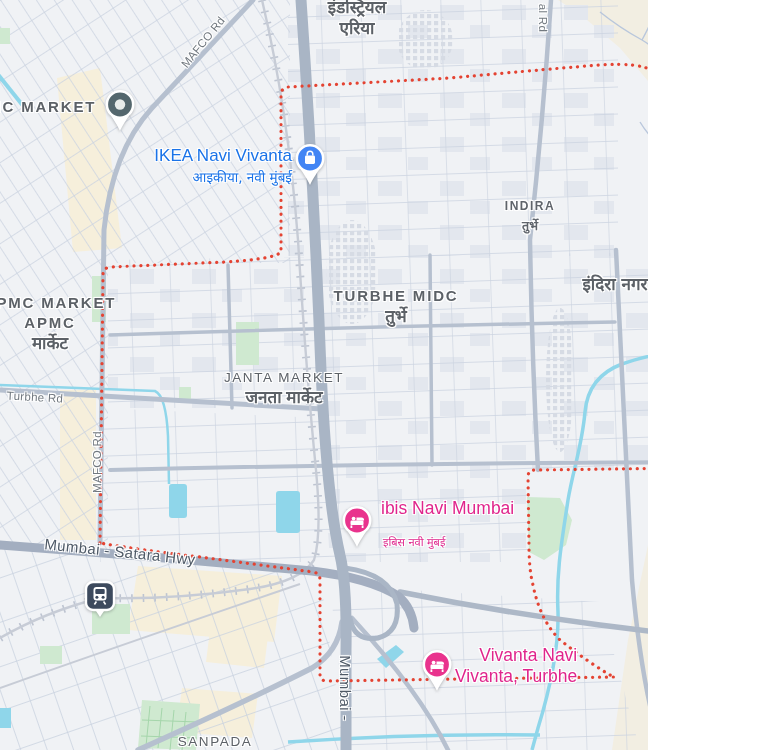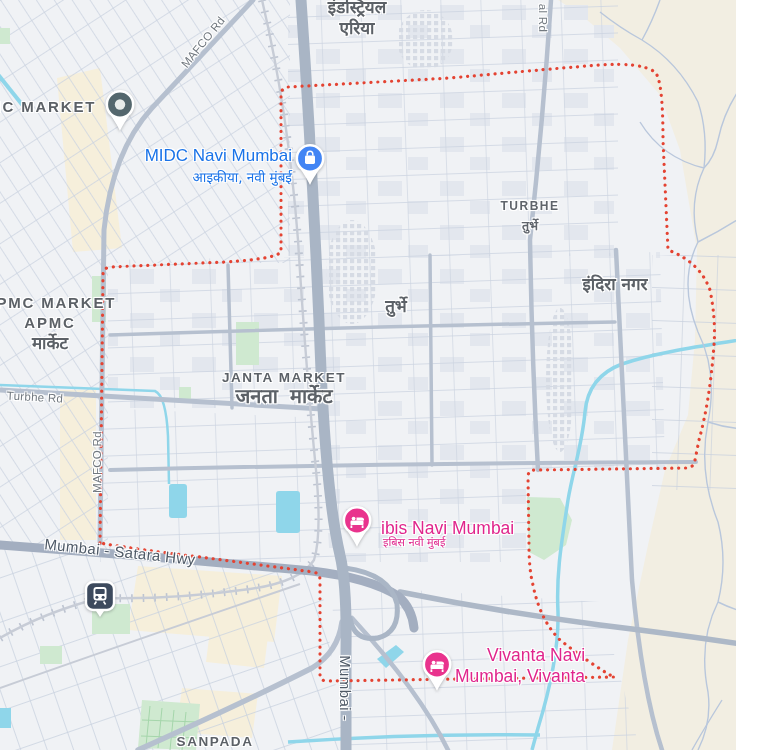--- a/index.html
+++ b/index.html
@@ -1,25 +1,25 @@
 <!DOCTYPE html>
 <html><head>
 <meta charset="utf-8">
 <style>
   html,body{margin:0;padding:0;background:#fff;}
-  #map{position:relative;width:736px;height:750px;overflow:hidden;background:#86efac;
+  #map{position:relative;width:648px;height:750px;overflow:hidden;background:#86efac;
        font-family:"Liberation Sans","DejaVu Sans",sans-serif;}
   #map svg.base{position:absolute;left:0;top:0;}
   .map-label{position:absolute;white-space:nowrap;text-align:center;line-height:20px;}
   .map-label .ln{text-shadow:-1px -1px 0 #fff,1px -1px 0 #fff,-1px 1px 0 #fff,1px 1px 0 #fff,0 0 3px #fff;}
   .area-lg{font-size:15px;font-weight:700;letter-spacing:1.8px;color:#5c6167;}
-  .area-md{font-size:13.5px;font-weight:700;letter-spacing:1.6px;color:#5c6167;text-align:right;}
+  .area-md{font-size:13.5px;font-weight:400;letter-spacing:1.6px;color:#5c6167;text-align:right;}
   .area-sm{font-size:12px;font-weight:700;letter-spacing:1.5px;color:#5f646b;}
   .hindi-lg{font-size:17px;font-weight:600;color:#5c6167;line-height:21px;font-family:"DejaVu Sans",sans-serif;}
-  .hindi-md{font-size:20px;font-weight:600;color:#5c6167;font-family:Liberation Mono, monospace;}
+  .hindi-md{font-size:17px;font-weight:600;color:#5c6167;font-family:Liberation Sans, sans-serif;}
   .hindi-sm{font-size:12.5px;font-weight:600;color:#5f646b;font-family:"DejaVu Sans",sans-serif;}
   .poi-blue-title{font-size:17px;font-weight:500;color:#1a73e8;}
   .poi-blue-sub{font-size:13.5px;font-weight:500;color:#1a73e8;font-family:"DejaVu Sans",sans-serif;}
   .poi-pink-title{font-size:17.5px;font-weight:500;color:#e0258c;line-height:21px;}
   .poi-pink-sub{font-size:11px;font-weight:500;color:#e0258c;font-family:"DejaVu Sans",sans-serif;}
   .road{font-size:11.5px;font-weight:400;color:#71787f;letter-spacing:.3px;}
   .road-lg{font-size:15px;font-weight:500;color:#4e5966;letter-spacing:.4px;}
   .marker{position:absolute;filter:drop-shadow(0 1px 1.5px rgba(60,64,67,.35));}
 </style>
 </head>
@@ -157,38 +157,39 @@
 
   <div id="labels">
       <div class="map-label" style="left: 357px; top: 18px; transform: translate(-50%, -50%) rotate(0deg);">
         <div class="ln hindi-lg">इंडस्ट्रियल</div>
         <div class="ln hindi-lg">एरिया</div>
       </div>
       <div class="map-label" style="left: 30px; top: 107px; transform: translate(-50%, -50%) rotate(0deg);">
         <div class="ln area-lg">APMC MARKET</div>
       </div>
       <div class="map-label" style="left: 292px; top: 156px; transform: translate(-100%, -50%) rotate(0deg); text-align: right;">
-        <div class="ln poi-blue-title">MIDC Navi Mumbai</div>
+        <div class="ln poi-blue-title">IKEA Navi Vivanta</div>
       </div>
       <div class="map-label" style="left: 292px; top: 177px; transform: translate(-100%, -50%) rotate(0deg); text-align: left;">
         <div class="ln poi-blue-sub">आइकीया, नवी मुंबई</div>
       </div>
       <div class="map-label" style="left: 543px; top: 18px; transform: translate(-50%, -50%) rotate(90deg);">
         <div class="ln road">al Rd</div>
       </div>
       <div class="map-label" style="left: 530px; top: 216px; transform: translate(-50%, -50%) rotate(0deg);">
-        <div class="ln area-sm">TURBHE</div>
+        <div class="ln area-sm">INDIRA</div>
         <div class="ln hindi-sm">तुर्भे</div>
       </div>
       <div class="map-label" style="left: 50px; top: 323px; transform: translate(-50%, -50%) rotate(0deg);">
         <div class="ln area-lg">APMC MARKET</div>
         <div class="ln area-lg">APMC</div>
         <div class="ln hindi-lg">मार्केट</div>
       </div>
       <div class="map-label" style="left: 396px; top: 306px; transform: translate(-50%, -50%) rotate(0deg);">
+        <div class="ln area-lg">TURBHE MIDC</div>
         <div class="ln hindi-lg">तुर्भे</div>
       </div>
       <div class="map-label" style="left: 615px; top: 284px; transform: translate(-50%, -50%) rotate(0deg);">
         <div class="ln hindi-lg">इंदिरा नगर</div>
       </div>
       <div class="map-label" style="left: 284px; top: 388px; transform: translate(-50%, -50%) rotate(0deg);">
         <div class="ln area-md">JANTA MARKET</div>
         <div class="ln hindi-md">जनता मार्केट</div>
       </div>
       <div class="map-label" style="left: 35px; top: 397px; transform: translate(-50%, -50%) rotate(3deg);">
@@ -196,29 +197,29 @@
       </div>
       <div class="map-label" style="left: 203px; top: 42px; transform: translate(-50%, -50%) rotate(-51deg);">
         <div class="ln road">MAFCO Rd</div>
       </div>
       <div class="map-label" style="left: 97px; top: 462px; transform: translate(-50%, -50%) rotate(-90deg);">
         <div class="ln road">MAFCO Rd</div>
       </div>
       <div class="map-label" style="left: 120px; top: 552px; transform: translate(-50%, -50%) rotate(6deg);">
         <div class="ln road-lg">Mumbai - Satara Hwy</div>
       </div>
-      <div class="map-label" style="left: 381px; top: 528px; transform: translate(0%, -50%) rotate(0deg); text-align: left;">
+      <div class="map-label" style="left: 381px; top: 508px; transform: translate(0%, -50%) rotate(0deg); text-align: left;">
         <div class="ln poi-pink-title">ibis Navi Mumbai</div>
       </div>
       <div class="map-label" style="left: 383px; top: 543px; transform: translate(0%, -50%) rotate(0deg); text-align: left;">
         <div class="ln poi-pink-sub">इबिस नवी मुंबई</div>
       </div>
       <div class="map-label" style="left: 455px; top: 666px; transform: translate(0%, -50%) rotate(0deg); text-align: right;">
         <div class="ln poi-pink-title">Vivanta Navi</div>
-        <div class="ln poi-pink-title">Mumbai, Vivanta</div>
+        <div class="ln poi-pink-title">Vivanta, Turbhe</div>
       </div>
       <div class="map-label" style="left: 215px; top: 742px; transform: translate(-50%, -50%) rotate(0deg);">
         <div class="ln area-md">SANPADA</div>
       </div>
       <div class="map-label" style="left: 345px; top: 688px; transform: translate(-50%, -50%) rotate(90deg);">
         <div class="ln road-lg">Mumbai -</div>
       </div>
     </div>
   <div id="markers">
       <div class="marker" style="left: 102px; top: 89px;"><svg width="36" height="44" viewBox="0 0 36 44">

